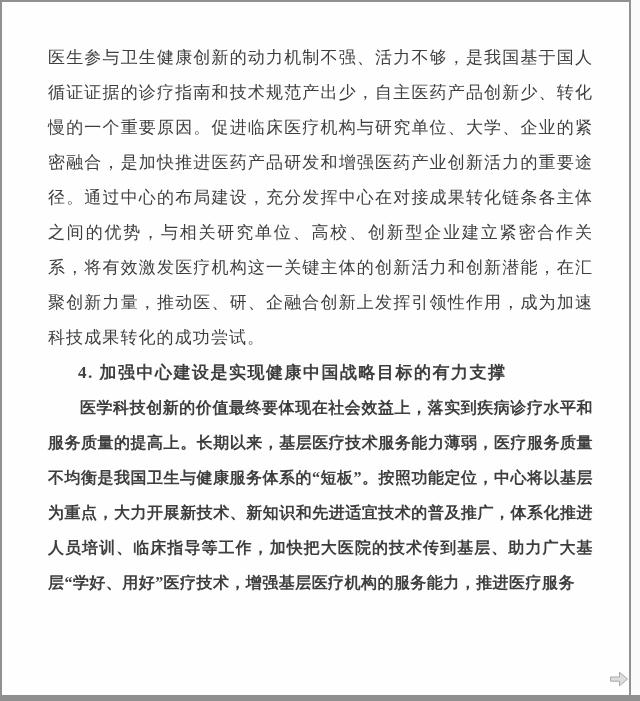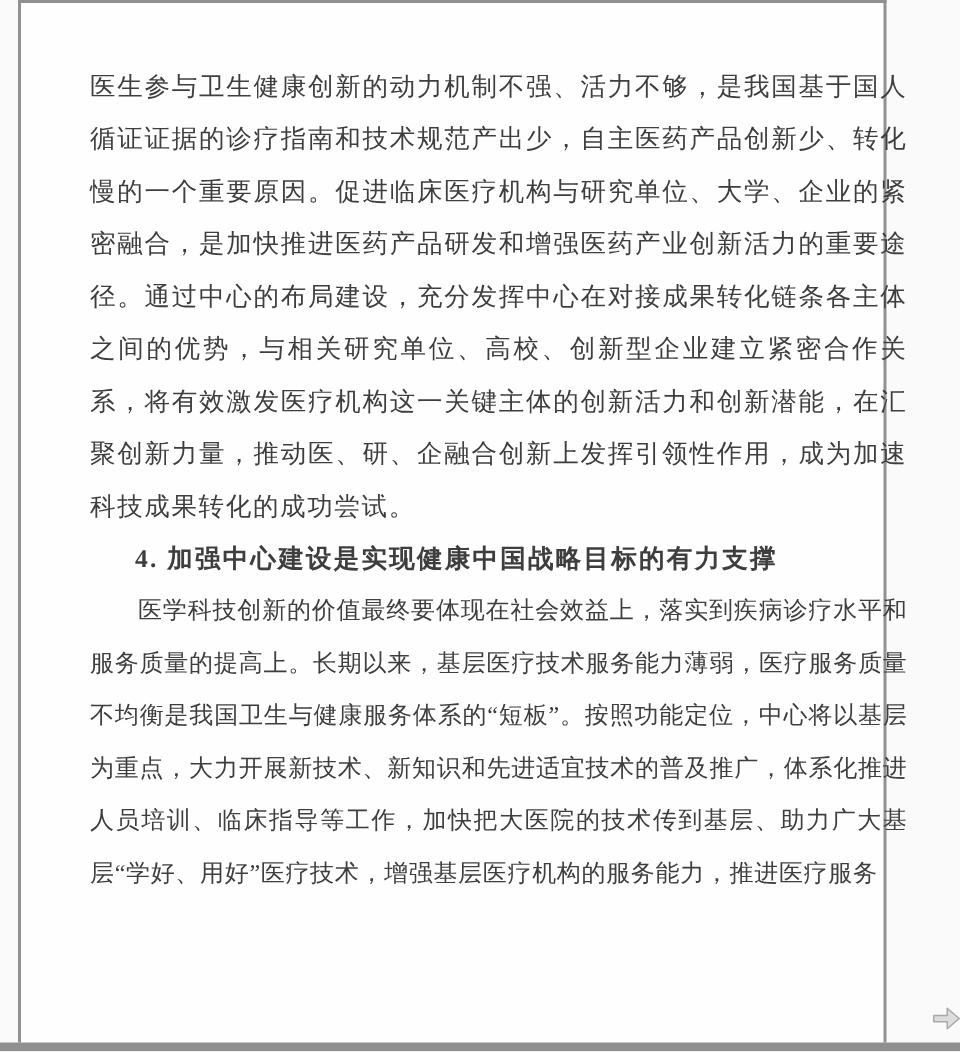--- a/index.html
+++ b/index.html
@@ -10,22 +10,22 @@
     width: 640px;
     height: 701px;
     background: var(--canvas-bg, #fafafa);
     overflow: hidden;
     font-family: "Liberation Serif", "DejaVu Serif", serif;
   }
 
   
   .page {
     position: absolute;
-    left: 12px; top: 0;
-    width: 579px;
+    left: 0; top: 0;
+    width: 631px;
     height: 695px;
     background: var(--page-bg, #fefefe);
     border-top: 2px solid var(--border-color, #919191);
     border-left: 2px solid var(--border-color, #919191);
     border-right: 2px solid var(--border-color, #919191);
   }
 
   
   .bottom-bar {
     position: absolute;
@@ -59,20 +59,21 @@
     line-height: 35px;
     text-indent: 30px;
   }
 
   .para-body-2 {
     font-size: 16px;
     letter-spacing: 0.45px;
     line-height: 35px;
     text-align: justify;
     text-indent: 32px;
+    font-weight: bold;
   }
 
   .forward-arrow {
     position: absolute;
     left: 606px;
     top: 667px;
     width: 22px;
     height: 20px;
   }
 </style>

